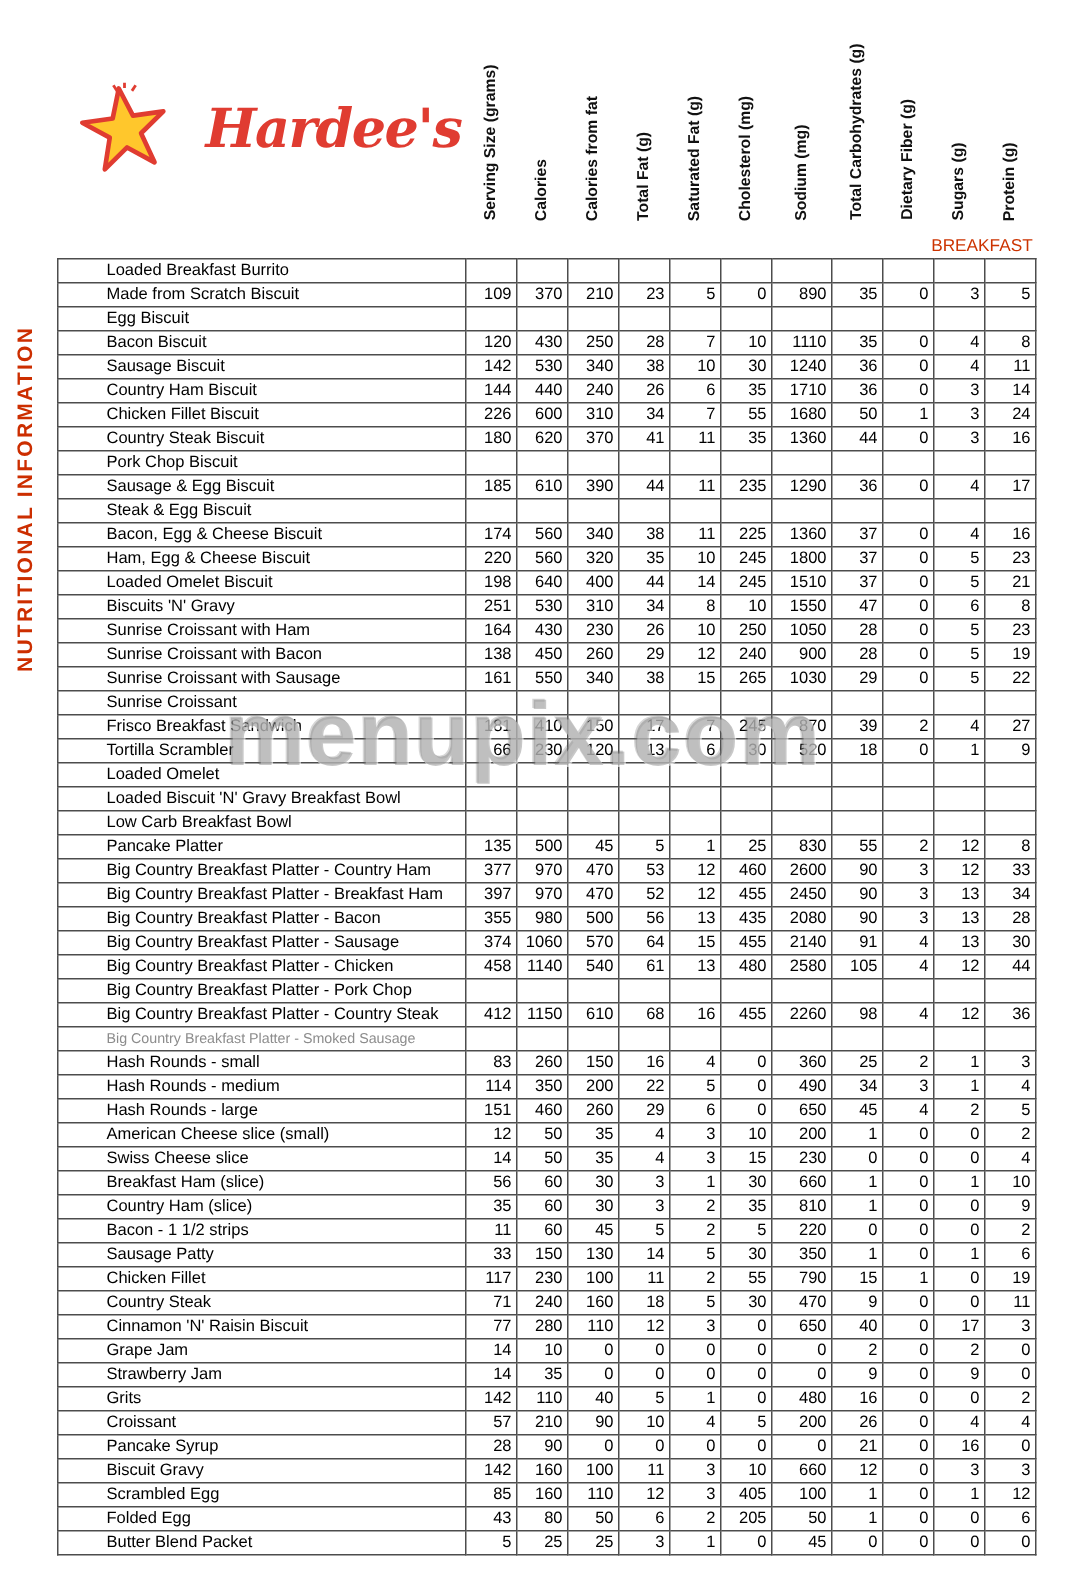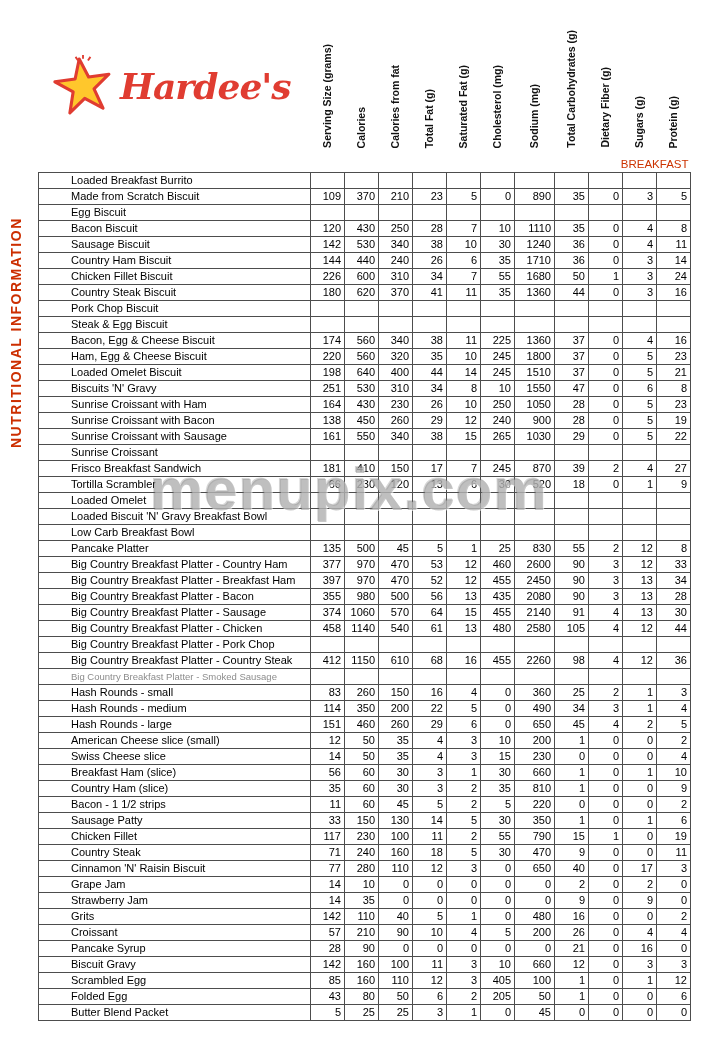--- a/index.html
+++ b/index.html
@@ -6,21 +6,21 @@
   .page {
     position:relative; width:717px; height:1054px; background:#ffffff;
     font-family:"Liberation Sans", sans-serif; overflow:hidden;
   }
 
   
   .logo { position:absolute; left:52px; top:55px; display:flex; align-items:center; }
   .logo svg { width:62px; height:62px; }
   .brand-text {
     font-family:"DejaVu Serif", serif; font-style:italic; font-weight:bold;
-    font-size:36px; color:#e03c31; margin-left:6px; letter-spacing:-1px;
+    font-size:36px; color:#e03c31; margin-left:23px; letter-spacing:-1px;
   }
 
   
   .vertical-title {
     position:absolute; left:8px; top:158px; height:290px;
     writing-mode:vertical-rl; transform:rotate(180deg);
     font-size:14px; font-weight:bold; color:#cc2e00; letter-spacing:1.5px;
     white-space:nowrap;
   }
 
@@ -232,20 +232,34 @@
             <td class="num-cell"></td>
             <td class="num-cell"></td>
             <td class="num-cell"></td>
             <td class="num-cell"></td>
             <td class="num-cell"></td>
             <td class="num-cell"></td>
             <td class="num-cell"></td>
             <td class="num-cell"></td>
           </tr>
           <tr>
+            <td class="name-cell">Sausage &amp; Egg Biscuit</td>
+            <td class="num-cell">185</td>
+            <td class="num-cell">610</td>
+            <td class="num-cell">390</td>
+            <td class="num-cell">44</td>
+            <td class="num-cell">11</td>
+            <td class="num-cell">235</td>
+            <td class="num-cell">1290</td>
+            <td class="num-cell">36</td>
+            <td class="num-cell">0</td>
+            <td class="num-cell">4</td>
+            <td class="num-cell">17</td>
+          </tr>
+          <tr>
             <td class="name-cell">Steak &amp; Egg Biscuit</td>
             <td class="num-cell"></td>
             <td class="num-cell"></td>
             <td class="num-cell"></td>
             <td class="num-cell"></td>
             <td class="num-cell"></td>
             <td class="num-cell"></td>
             <td class="num-cell"></td>
             <td class="num-cell"></td>
             <td class="num-cell"></td>

